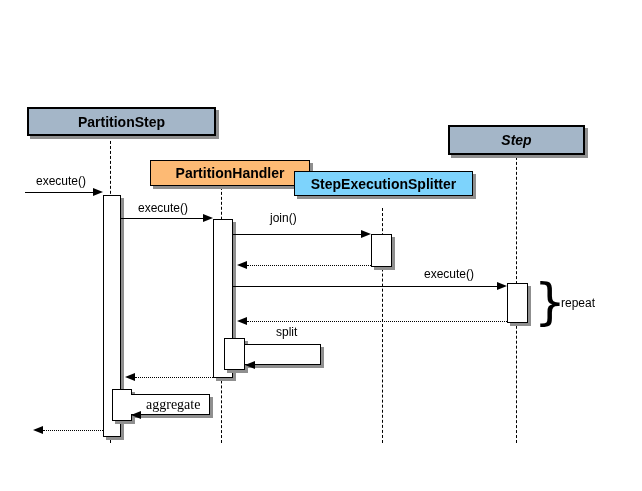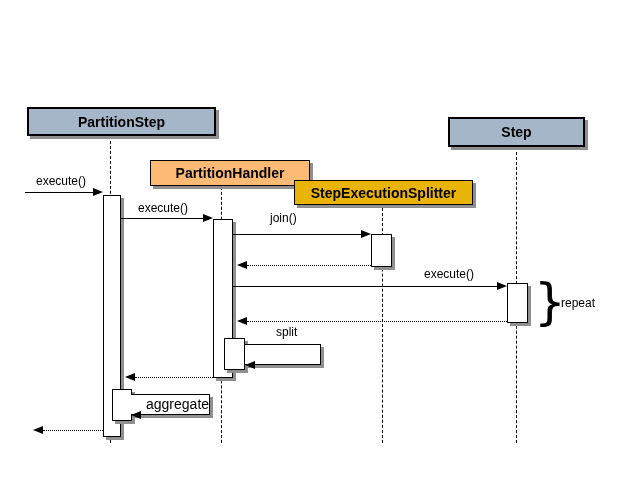--- a/index.html
+++ b/index.html
@@ -24,21 +24,21 @@
   
   .line{position:absolute;height:0;border-top:1px solid #000;z-index:4;}
   .line.dotted{border-top:1px dotted #000;}
   .head-r{position:absolute;width:0;height:0;border-top:4px solid transparent;
     border-bottom:4px solid transparent;border-left:10px solid #000;z-index:4;}
   .head-l{position:absolute;width:0;height:0;border-top:4px solid transparent;
     border-bottom:4px solid transparent;border-right:10px solid #000;z-index:4;}
   
   .loop{
     position:absolute;background:#fff;border:1px solid #000;border-left:none;
-    box-shadow:3px 3px 0 #8f8f8f;z-index:4;font-size:14px;
+    box-shadow:3px 3px 0 #8f8f8f;z-index:4;font-size:14px;font-family:Liberation Serif, serif;
   }
   .msg-label{position:absolute;font-size:12px;white-space:nowrap;z-index:6;}
   .brace{position:absolute;font-family:"DejaVu Sans",sans-serif;font-size:50px;
     line-height:56px;font-weight:normal;z-index:6;}
 </style>
 </head>
 <body>
 
 <div class="stage">
 
@@ -46,24 +46,24 @@
   <div class="lifeline" style="left:221px;top:177px;height:266px;"></div>
   <div class="lifeline" style="left:382px;top:208px;height:235px;"></div>
   <div class="lifeline" style="left:516px;top:147px;height:296px;"></div>
 
   <div class="pbox thick" style="left: 27px; top: 107px; width: 185px; height: 25px; background-color: rgb(164, 182, 200);">
     <span>PartitionStep</span>
   </div>
   <div class="pbox" style="left: 150px; top: 160px; width: 158px; height: 24px; background-color: #fdba74;">
     <span>PartitionHandler</span>
   </div>
-  <div class="pbox" style="left: 294px; top: 180px; width: 177px; height: 23px; background-color: #eab308;">
+  <div class="pbox" style="left: 294px; top: 171px; width: 177px; height: 23px; background-color: #7dd3fc;">
     <span>StepExecutionSplitter</span>
   </div>
-  <div class="pbox thick" style="left: 448px; top: 117px; width: 133px; height: 26px; background-color: rgb(164, 182, 200);">
+  <div class="pbox thick" style="left: 448px; top: 125px; width: 133px; height: 26px; background-color: rgb(164, 182, 200); font-style: italic;">
     <span>Step</span>
   </div>
 
   <div class="act" style="left:103px;top:195px;width:16px;height:240px;"></div>
   <div class="act" style="left:213px;top:219px;width:18px;height:157px;"></div>
   <div class="act" style="left:371px;top:234px;width:19px;height:31px;"></div>
   <div class="act" style="left:507px;top:283px;width:19px;height:38px;"></div>
   <div class="act" style="left:224px;top:338px;width:19px;height:30px;"></div>
   <div class="act" style="left:112px;top:389px;width:18px;height:30px;"></div>
 

